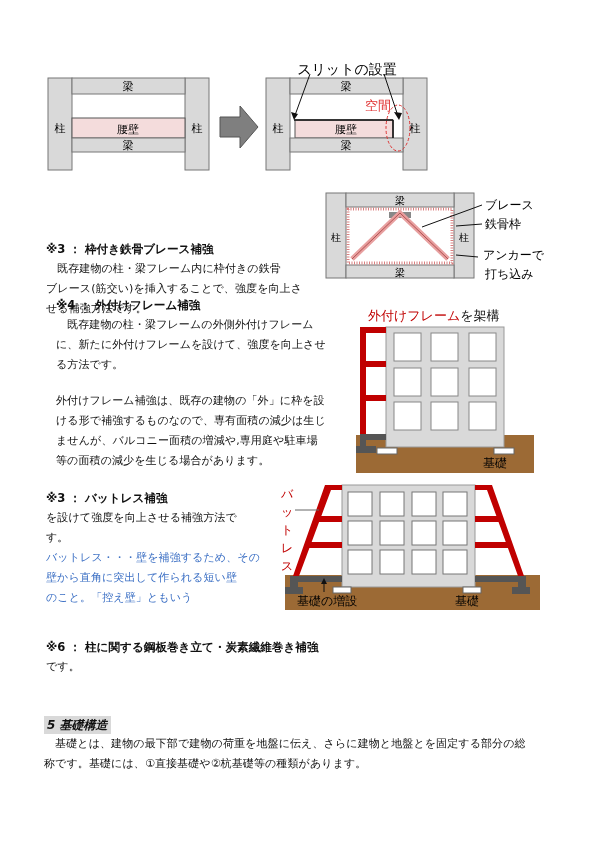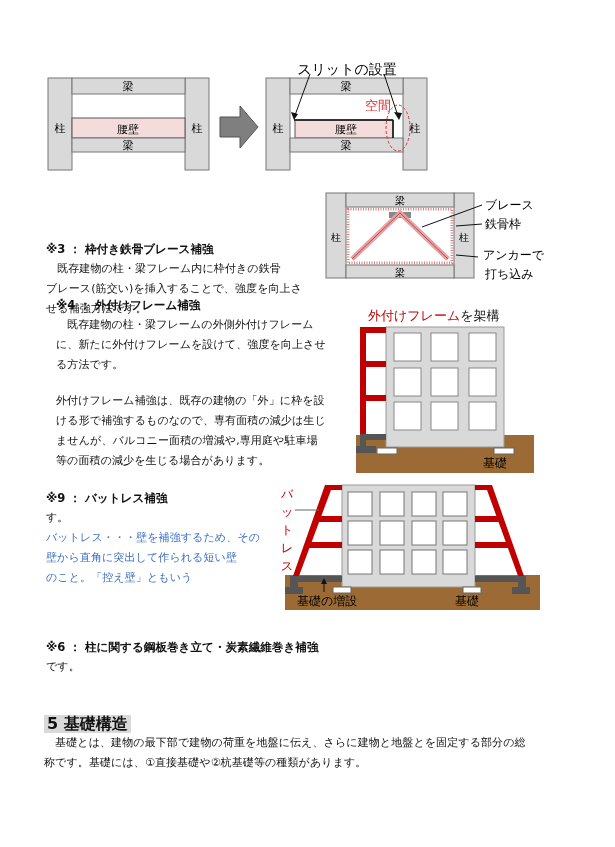--- a/index.html
+++ b/index.html
@@ -2,21 +2,21 @@
 <html><head>
 <meta charset="utf-8">
 <style>
   html, body { margin:0; padding:0; background:#fff; }
   body { width:615px; height:847px; position:relative; overflow:hidden;
          font-family:"DejaVu Sans", "Liberation Sans", sans-serif; color:#111; }
   .abs { position:absolute; }
   .txt { font-size:11px; line-height:20px; letter-spacing:0.1px; }
   .head { font-size:11.6px; font-weight:bold; line-height:20px; }
   .blue { color:#3b6fc4; }
-  .sec-head { background:#d9d9d9; font-weight:bold; font-size:16px; line-height:18px; padding:0 3px; display:inline-block; }
+  .sec-head { background:#d9d9d9; font-weight:bold; font-size:12px; line-height:18px; padding:0 3px; display:inline-block;font-style:italic; }
   svg text { font-family:"DejaVu Sans", "Liberation Sans", sans-serif; }
 </style>
 </head>
 <body>
 
 <svg class="abs" style="left:0;top:0" width="615" height="180">
 
   <g stroke="#777" stroke-width="1">
     <rect x="48" y="78" width="24" height="92" fill="#d9d9d9"></rect>
     <rect x="185" y="78" width="24" height="92" fill="#d9d9d9"></rect>
@@ -115,21 +115,22 @@
   <rect x="16" y="100" width="20" height="6" fill="#c00000"></rect>
   <rect x="10" y="139" width="6" height="14" fill="#555"></rect>
   <rect x="16" y="139" width="20" height="6" fill="#555"></rect>
   <rect x="6" y="151" width="20" height="7" fill="#555"></rect>
   <rect x="27" y="153" width="20" height="6" fill="#fff" stroke="#666"></rect>
   <rect x="144" y="153" width="20" height="6" fill="#fff" stroke="#666"></rect>
   <text x="133" y="172" font-size="12">基礎</text>
 </svg>
 
 <div class="abs" style="left:46px;top:488px;width:240px;">
-  <div class="head">※9 ： バットレス補強</div>
+  <div class="head">※3 ： バットレス補強</div>
+  <div class="txt">を設けて強度を向上させる補強方法で</div>
   <div class="txt">す。</div>
   <div class="txt blue">バットレス・・・壁を補強するため、その</div>
   <div class="txt blue">壁から直角に突出して作られる短い壁</div>
   <div class="txt blue">のこと。「控え壁」ともいう</div>
 </div>
 <svg class="abs" style="left:275px;top:480px" width="280" height="130">
   <rect x="10" y="95" width="255" height="35" fill="#9c6a35"></rect>
   <rect x="67" y="5" width="133" height="102" fill="#d9d9d9" stroke="#999"></rect>
   <g fill="#fff" stroke="#777">
     <rect x="73" y="12" width="24" height="24"></rect>

